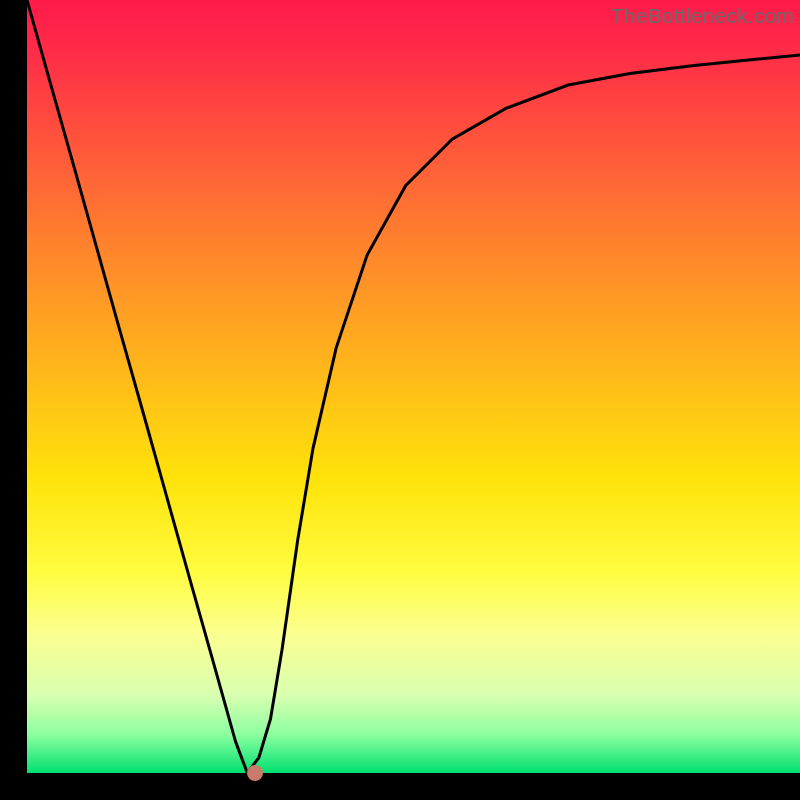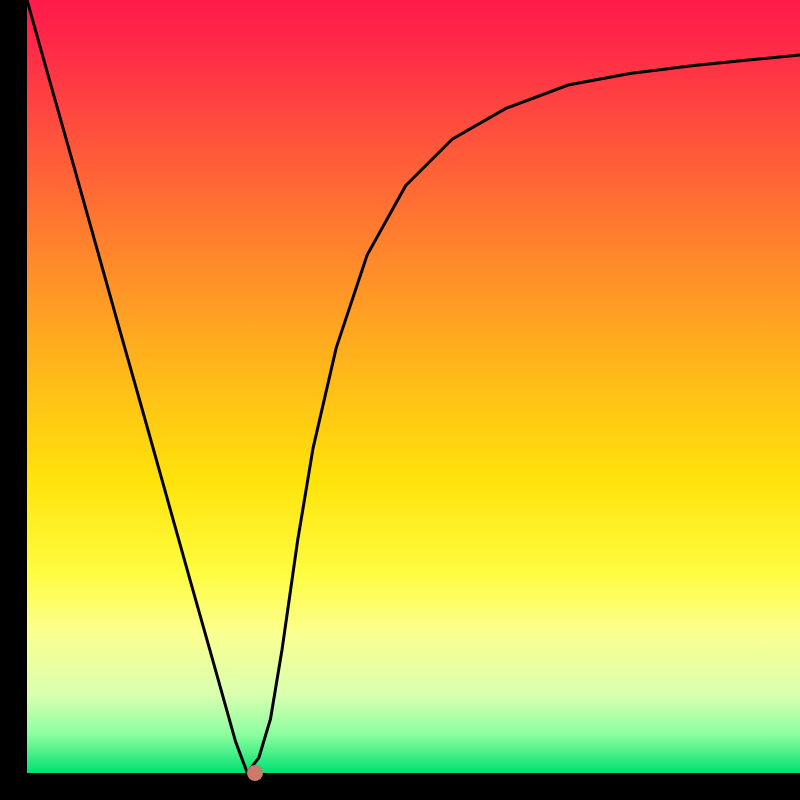--- a/index.html
+++ b/index.html
@@ -62,13 +62,14 @@
 </style>
 </head>
 <body>
 
 <div class="plot-frame">
   <div class="plot-area"></div>
   <svg class="curve-layer" viewBox="0 0 773 773" preserveAspectRatio="none">
     <path id="curve-path" d="M0.00 0.00 L23.19 82.71 L46.38 164.65 L69.57 247.36 L92.76 330.07 L115.95 412.01 L139.14 494.72 L162.33 577.43 L185.52 659.37 L208.71 742.08 L220.30 773.00 L231.90 757.54 L243.50 718.89 L247.36 695.70 L255.09 649.32 L262.82 595.21 L270.55 541.10 L286.01 448.34 L309.20 347.85 L340.12 255.09 L378.77 185.52 L425.15 139.14 L479.26 108.22 L541.10 85.03 L602.94 73.43 L664.78 65.70 L718.89 60.29 L773.00 54.88 " fill="none" stroke="#000" stroke-width="3"></path>
   </svg>
   <div id="marker" class="marker" style="left: 228.035px; top: 773px;"></div>
+  <div class="watermark">TheBottleneck.com</div>
 </div>
 
 </body></html>

